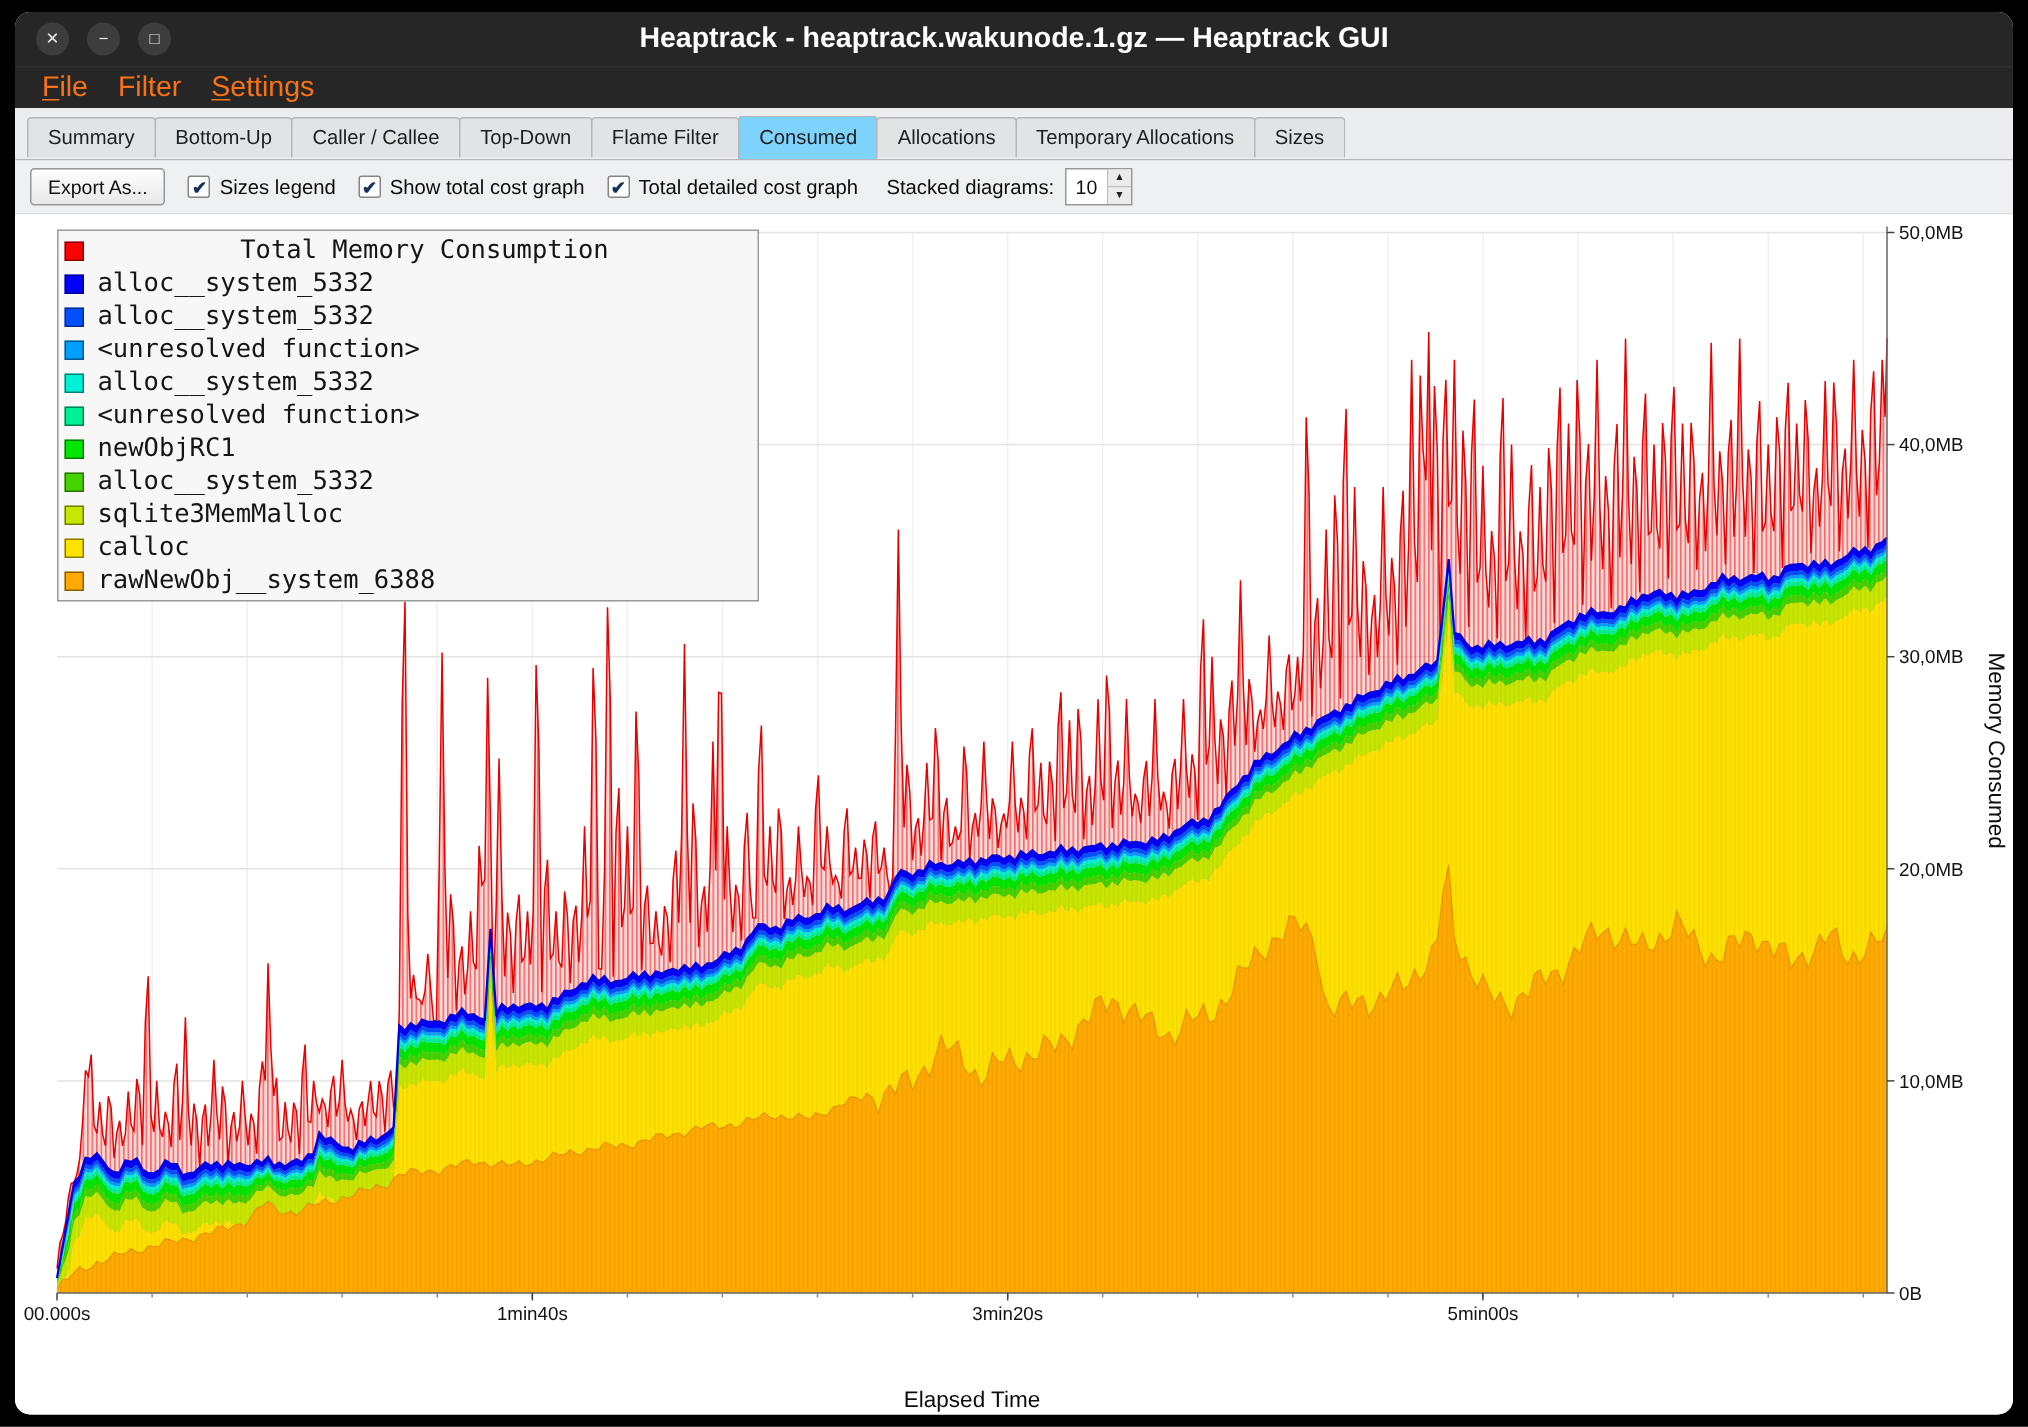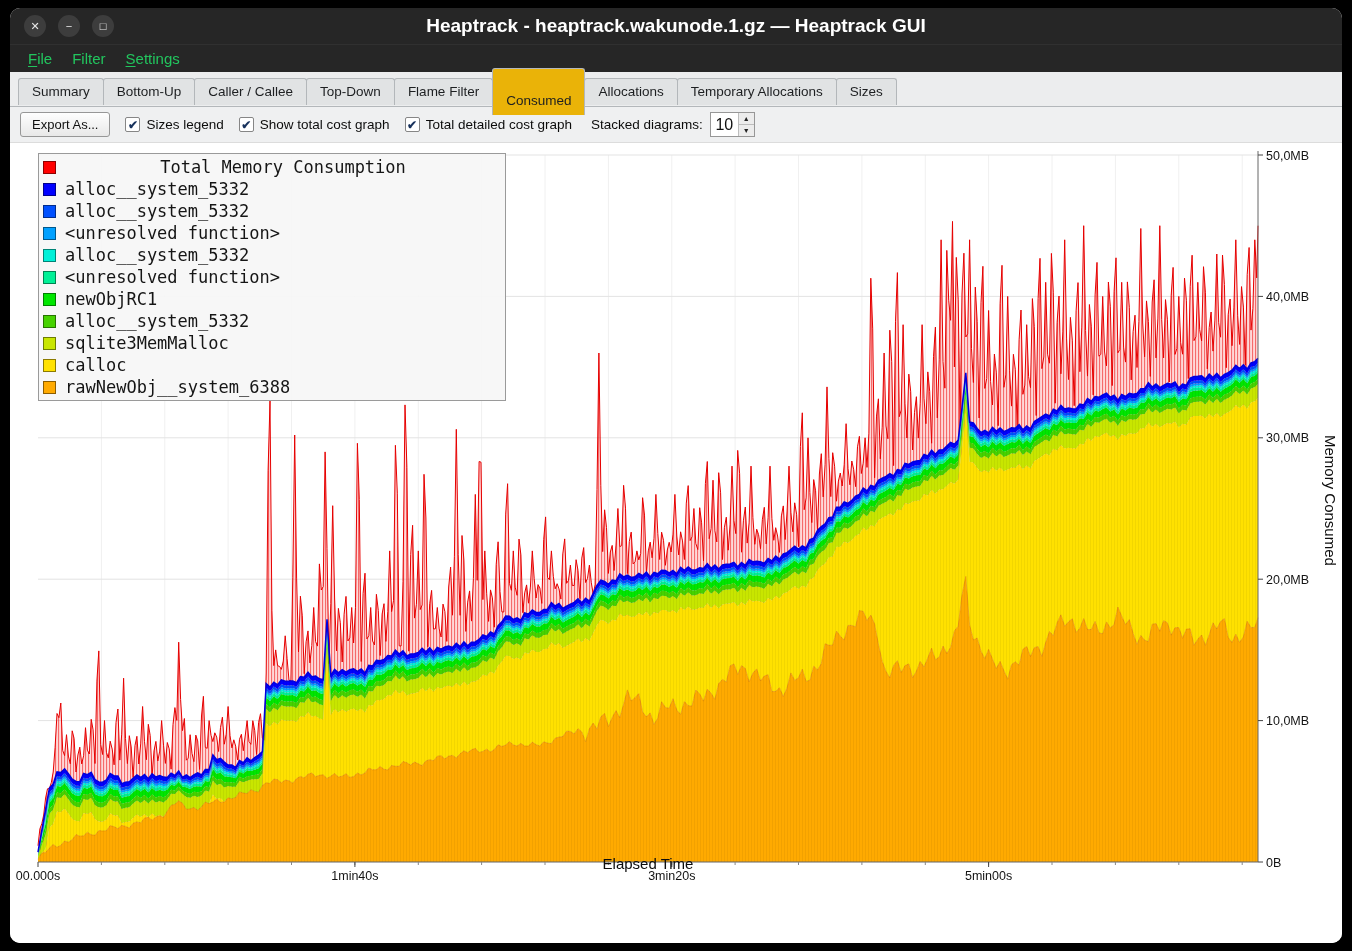--- a/index.html
+++ b/index.html
@@ -7,54 +7,54 @@
   .window{position:absolute;left:10px;top:8px;width:1332px;height:935px;border-radius:10px;
     overflow:hidden;background:#fff;}
   
   .titlebar{height:36px;background:#262626;position:relative;display:flex;align-items:center;}
   .win-controls{display:flex;align-items:center;gap:12px;padding-left:14px;z-index:2;}
   .win-btn{width:22px;height:22px;border-radius:50%;background:#3d3d3d;color:#e8e8e8;
     display:flex;align-items:center;justify-content:center;font-size:11px;line-height:1;cursor:default;}
   .win-title{position:absolute;left:0;right:0;text-align:center;color:#fff;font-weight:bold;font-size:19px;}
   
   .menubar{height:27px;background:#262626;display:flex;align-items:center;padding-left:8px;border-top:1px solid #303030;}
-  .menu-item{color:#22c55e;font-size:15px;padding:3px 10px;}
+  .menu-item{color:#f97316;font-size:19px;padding:3px 10px;}
   .menu-item .mn{text-decoration:underline;text-underline-offset:2px;}
   
   .tabbar{height:30px;background:#ecedee;display:flex;align-items:center;padding:4px 0 0 8px;
     border-bottom:1px solid #b3b7ba;}
   .tab{font-size:13.5px;color:#1d1f21;padding:5px 13px 6px;background:#e1e3e4;border:1px solid #b3b7ba;
     border-bottom:none;border-radius:3px 3px 0 0;margin-right:-1px;white-space:nowrap;position:relative;}
-  .tab.active{background:#eab308;z-index:3;padding-top:24px;padding-bottom:7px;margin-bottom:-1px;}
+  .tab.active{background:#7dd3fc;z-index:3;padding-top:6px;padding-bottom:7px;margin-bottom:-1px;}
   
   .toolbar{height:35px;background:#eff0f1;display:flex;align-items:center;gap:15px;padding:0 10px;
     border-bottom:1px solid #dcdcdc;}
   .btn{font-size:13px;color:#111;padding:4px 11px;background:linear-gradient(#fefefe,#e8e8e8);
     border:1px solid #979797;border-radius:3px;}
   .chk{display:flex;align-items:center;gap:6px;font-size:13.5px;color:#0c0c0c;}
   .chk .box{width:15px;height:15px;box-sizing:border-box;background:#fff;border:1px solid #868686;
     border-radius:2px;display:flex;align-items:center;justify-content:center;font-size:12px;color:#17315c;font-weight:bold;}
   .stack-label{font-size:13.5px;color:#0c0c0c;margin-left:4px;}
   .spin{display:flex;align-items:stretch;height:23px;border:1px solid #979797;background:#fff;margin-left:-8px;}
-  .spin .val{width:27px;display:flex;align-items:center;justify-content:center;font-size:16px;color:#111;}
+  .spin .val{width:27px;display:flex;align-items:center;justify-content:center;font-size:13px;color:#111;}
   .spin .arrows{display:flex;flex-direction:column;border-left:1px solid #bdbdbd;}
   .spin .arrows .ar{flex:1;width:15px;display:flex;align-items:center;justify-content:center;
     font-size:7px;color:#222;background:#ececec;}
   .spin .arrows .ar:first-child{border-bottom:1px solid #bdbdbd;}
   
   .chart-area{position:relative;height:807px;background:#fff;}
   .chart-area svg{position:absolute;left:0;top:0;}
   svg text{font-family:"Liberation Sans",sans-serif;font-size:12.5px;fill:#141414;}
   .legend{position:absolute;left:28px;top:10px;width:468px;background:rgba(246,246,246,0.93);
     border:1px solid #9a9a9a;font-family:"DejaVu Sans Mono",monospace;font-size:17px;color:#151515;
     padding:2px 0;box-sizing:border-box;}
   .lg-row{display:flex;align-items:center;height:22px;padding:0 4px;gap:9px;}
   .lg-sw{width:13px;height:13px;border:1px solid rgba(0,0,0,0.45);flex:none;box-sizing:border-box;}
   .lg-title{flex:1;text-align:center;}
-  .axis-x-title{position:absolute;left:638px;top:712px;transform:translateX(-50%);font-size:15px;color:#0d0d0d;}
+  .axis-x-title{position:absolute;left:638px;top:782px;transform:translateX(-50%);font-size:15px;color:#0d0d0d;}
   .axis-y-title{position:absolute;right:3px;top:292px;writing-mode:vertical-rl;font-size:15px;color:#0d0d0d;}
 </style>
 </head>
 <body>
 
 <div class="window">
 
   <div class="titlebar">
     <div class="win-controls">
       <div class="win-btn">✕</div>

